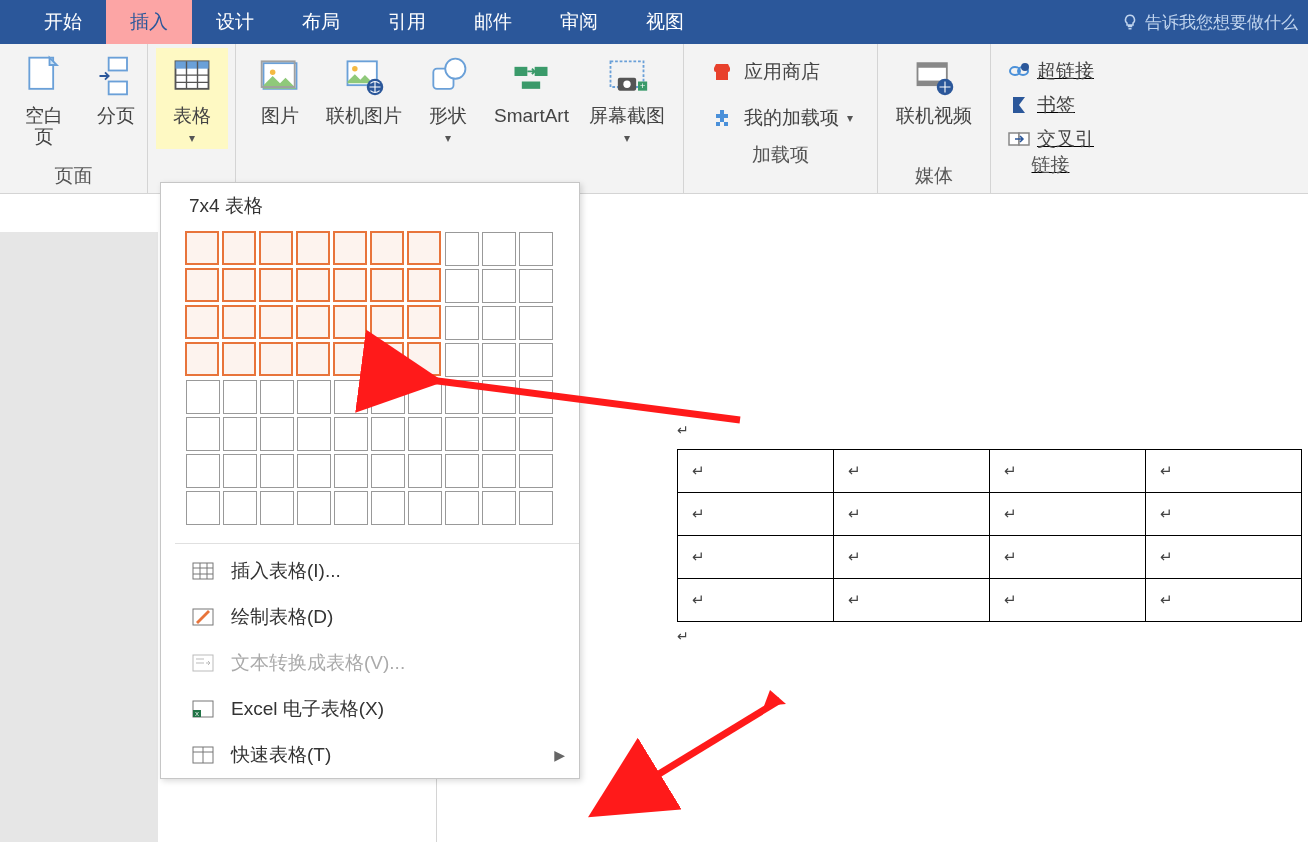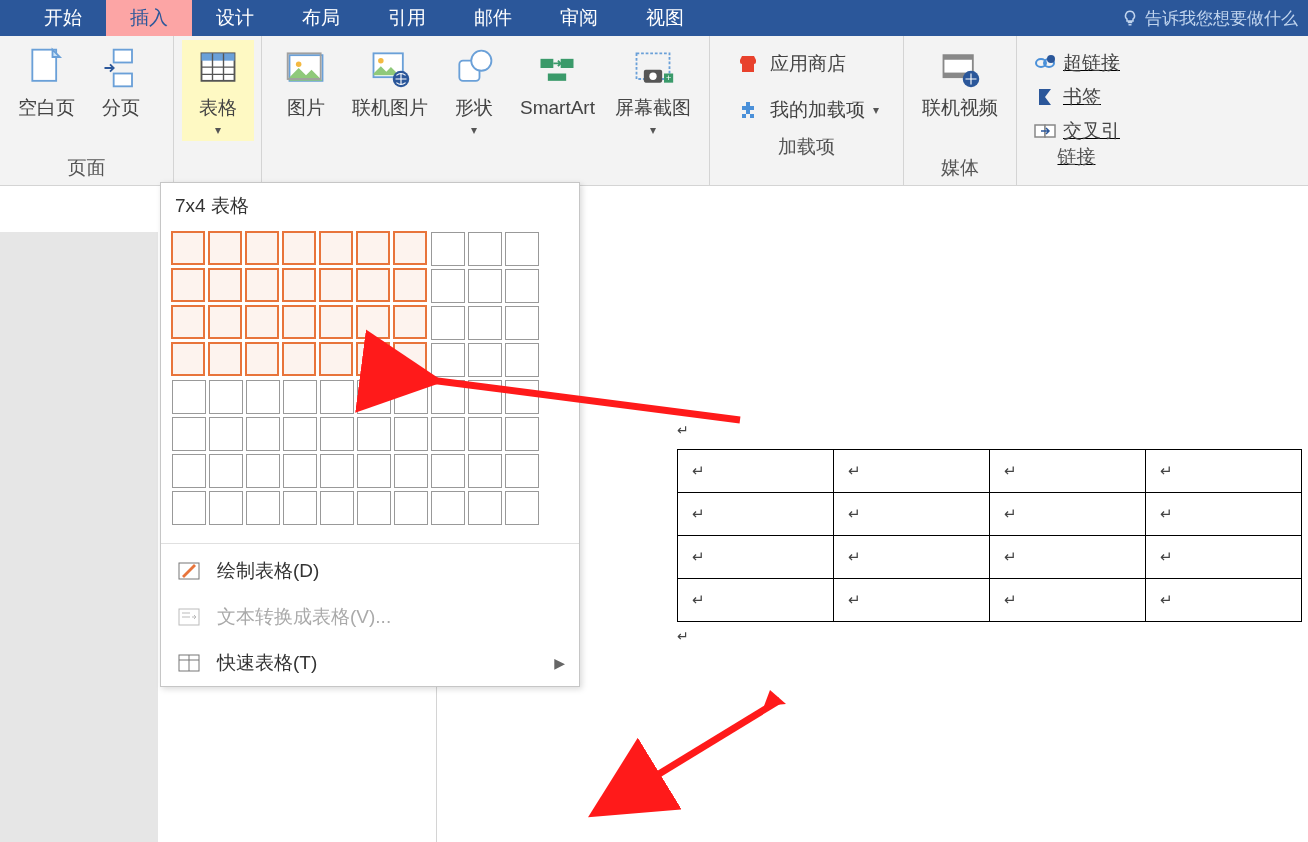--- a/index.html
+++ b/index.html
@@ -1,19 +1,19 @@
 <!DOCTYPE html>
 <html><head>
 <meta charset="utf-8">
 <style>
 * { margin: 0; padding: 0; box-sizing: border-box; font-family: "Microsoft YaHei", sans-serif; }
 body { background: #fff; width: 1308px; height: 842px; overflow: hidden; position: relative; }
 
 
-.ribbon-tabs { height: 36px; background: #2b579a; display: flex; align-items: stretch; padding-left: 20px; }
+.ribbon-tabs { height: 44px; background: #2b579a; display: flex; align-items: stretch; padding-left: 20px; }
 .ribbon-tab { padding: 0 24px; display: flex; align-items: center; color: #fff; font-size: 19px; cursor: pointer; }
 .ribbon-tab.active { background: #fca5a5; color: #2b579a; }
 .tell-me { display: flex; align-items: center; color: #c0d4ee; font-size: 17px; margin-left: auto; padding: 0 10px; }
 .tell-me svg { margin-right: 6px; }
 
 
 .ribbon-body { height: 150px; background: #f3f3f3; border-bottom: 1px solid #d4d4d4; display: flex; position: relative; }
 .ribbon-group { border-right: 1px solid #d4d4d4; padding: 4px 8px 0; display: flex; flex-direction: column; }
 .ribbon-group-row { display: flex; align-items: flex-start; flex: 1; }
 .ribbon-btn { display: flex; flex-direction: column; align-items: center; justify-content: flex-start; padding: 4px 10px; cursor: pointer; }
@@ -25,21 +25,21 @@
 
 .addins-col { display: flex; flex-direction: column; justify-content: center; gap: 18px; padding: 10px 16px; }
 .addins-item { display: flex; align-items: center; font-size: 19px; color: #444; cursor: pointer; }
 .addins-item .addin-icon { width: 28px; height: 28px; margin-right: 8px; display: flex; align-items: center; justify-content: center; }
 
 .links-col { display: flex; flex-direction: column; justify-content: flex-start; gap: 8px; padding: 10px 8px 0; }
 .link-item { display: flex; align-items: center; font-size: 19px; color: #444; cursor: pointer; }
 .link-item svg { margin-right: 6px; }
 
 
-.dropdown-panel { position: absolute; left: 160px; top: 182px; width: 420px; background: #fff; border: 1px solid #c6c6c6; box-shadow: 2px 2px 6px rgba(0,0,0,0.15); z-index: 100; }
+.dropdown-panel { position: absolute; left: 160px; top: 182px; width: 420px; background: #fff; border: 1px solid #c6c6c6; box-shadow: 2px 2px 6px rgba(0,0,0,0.15); z-index: 100; padding-left: 14px; }
 .dropdown-title { padding: 10px 14px 8px; font-size: 19px; color: #333; }
 .grid-area { padding: 4px 10px 12px; }
 .grid { display: grid; grid-template-columns: repeat(10, 37px); grid-template-rows: repeat(8, 37px); gap: 0; }
 .grid-cell { width: 34px; height: 34px; border: 1px solid #999; margin: 1px; background: #fff; cursor: pointer; }
 .grid-cell.selected { border: 2px solid #e8743b; background: #fdf3ee; margin: 0; }
 .dropdown-sep { border-top: 1px solid #e0e0e0; margin: 4px 0; }
 .dropdown-item { display: flex; align-items: center; padding: 10px 14px; font-size: 19px; color: #333; cursor: pointer; }
 .dropdown-item.disabled { color: #aaa; cursor: default; }
 .dropdown-item .item-icon { width: 28px; height: 22px; margin-right: 14px; display: flex; align-items: center; justify-content: center; }
 .dropdown-item .submenu-arrow { margin-left: auto; color: #666; font-size: 14px; }
@@ -78,21 +78,21 @@
   <div class="tell-me">
     <svg width="18" height="18" viewBox="0 0 24 24" fill="none" stroke="#c0d4ee" stroke-width="2">
         <path d="M9 18h6M10 21h4M12 3a6 6 0 00-4 10.5V16h8v-2.5A6 6 0 0012 3z"></path>
       </svg>
     <span>告诉我您想要做什么</span>
   </div>
 </div>
 
 <div class="ribbon-body">
 
-  <div class="ribbon-group" style="width:174px;">
+  <div class="ribbon-group" style="width:148px;">
     <div class="ribbon-group-row">
       <div class="ribbon-btn">
         <div class="icon">
           <svg class="ico" viewBox="0 0 48 48">
               <rect x="8" y="4" width="26" height="34" fill="#fff" stroke="#6aa0d8" stroke-width="2"></rect>
               <path d="M30 4l8 8h-8z" fill="#cde4f7" stroke="#6aa0d8" stroke-width="2"></path>
             </svg>
         </div>
         <div class="label">空白页</div>
       </div>
@@ -385,35 +385,57 @@
         <div class="grid-cell"></div>
         <div class="grid-cell"></div>
         <div class="grid-cell"></div>
       </div>
   </div>
   <div class="dropdown-sep"></div>
   <div class="dropdown-item">
     <div class="item-icon">
         <svg width="22" height="18" viewBox="0 0 22 18">
           <rect x="1" y="1" width="20" height="16" fill="#fff" stroke="#777"></rect>
+          <line x1="1" y1="6" x2="21" y2="6" stroke="#777"></line>
+          <line x1="1" y1="12" x2="21" y2="12" stroke="#777"></line>
+          <line x1="8" y1="1" x2="8" y2="17" stroke="#777"></line>
+          <line x1="15" y1="1" x2="15" y2="17" stroke="#777"></line>
+        </svg>
+      </div>
+    <span>插入表格(I)...</span>
+  </div>
+  <div class="dropdown-item">
+    <div class="item-icon">
+        <svg width="22" height="18" viewBox="0 0 22 18">
+          <rect x="1" y="1" width="20" height="16" fill="#fff" stroke="#777"></rect>
           <path d="M4 14L16 2l2 2L6 16z" fill="#e8743b"></path>
         </svg>
       </div>
     <span>绘制表格(D)</span>
   </div>
   <div class="dropdown-item disabled">
     <div class="item-icon">
         <svg width="22" height="18" viewBox="0 0 22 18">
           <rect x="1" y="1" width="20" height="16" fill="#fff" stroke="#bbb"></rect>
           <line x1="4" y1="5" x2="12" y2="5" stroke="#bbb"></line>
           <line x1="4" y1="9" x2="12" y2="9" stroke="#bbb"></line>
           <path d="M14 9l4 0m-2-2l2 2-2 2" stroke="#bbb" fill="none"></path>
         </svg>
       </div>
     <span>文本转换成表格(V)...</span>
+  </div>
+  <div class="dropdown-item">
+    <div class="item-icon">
+        <svg width="22" height="18" viewBox="0 0 22 18">
+          <rect x="1" y="1" width="20" height="16" fill="#fff" stroke="#777"></rect>
+          <rect x="1" y="10" width="8" height="7" fill="#217346"></rect>
+          <text x="5" y="16" font-size="6" fill="#fff" text-anchor="middle">X</text>
+        </svg>
+      </div>
+    <span>Excel 电子表格(X)</span>
   </div>
   <div class="dropdown-item">
     <div class="item-icon">
         <svg width="22" height="18" viewBox="0 0 22 18">
           <rect x="1" y="1" width="20" height="16" fill="#fff" stroke="#777"></rect>
           <line x1="1" y1="6" x2="21" y2="6" stroke="#777"></line>
           <line x1="11" y1="1" x2="11" y2="17" stroke="#777"></line>
         </svg>
       </div>
     <span>快速表格(T)</span>

